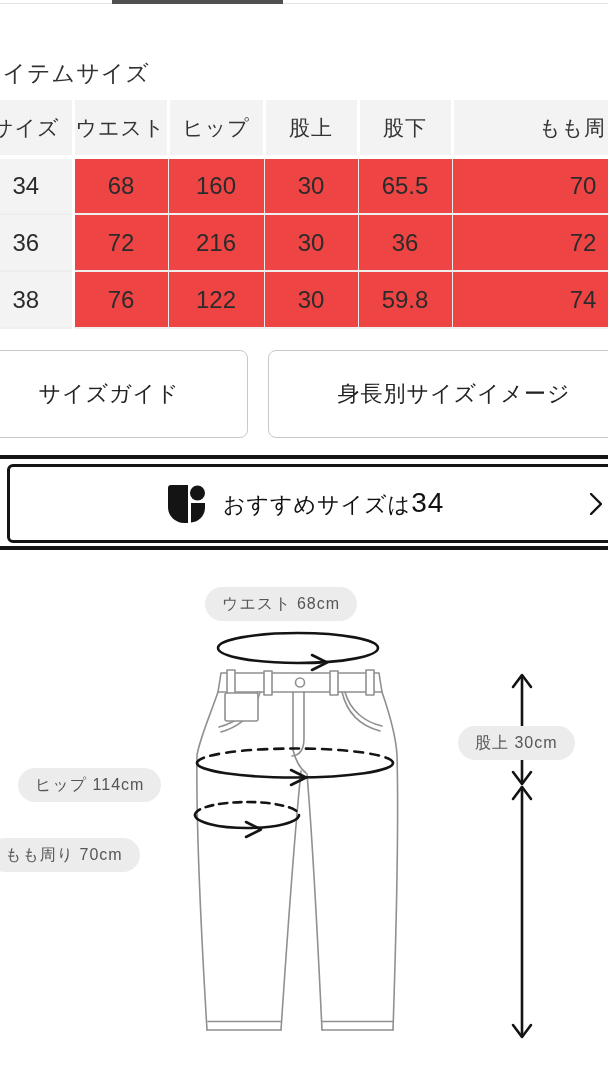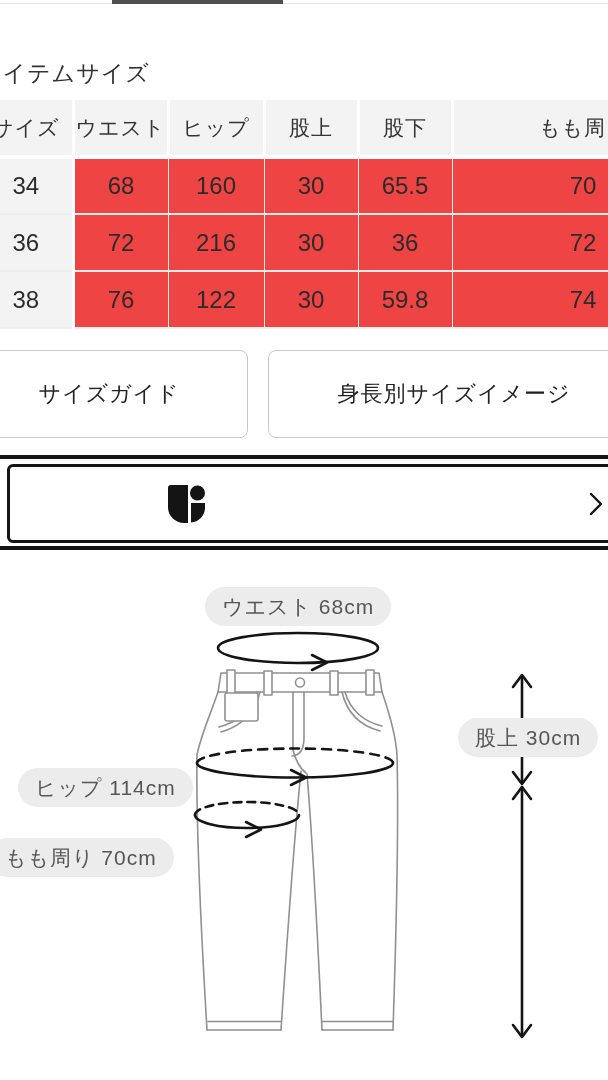--- a/index.html
+++ b/index.html
@@ -66,27 +66,27 @@
   .reco-icon { margin-left:158px; width:37px; height:38px; flex:0 0 auto; }
   .reco-text { margin-left:18px; font-size:22px; color:#111; letter-spacing:1px; white-space:nowrap; }
   .reco-size { font-size:28px; }
   .reco-chevron { position:absolute; left:580px; top:50%; transform:translateY(-50%); width:12px; height:22px; }
 
   
   .diagram { position:absolute; top:570px; left:0; width:608px; height:510px; }
   .diagram svg.draw { position:absolute; inset:0; }
   .pill {
     position:absolute; background:#ececec; color:#565656;
-    font-size:21px; letter-spacing:1px; line-height:1;
+    font-size:16px; letter-spacing:1px; line-height:1;
     padding:9px 17px; border-radius:22px; white-space:nowrap;
   }
   .pill-waist  { left:205px; top:17px; }
   .pill-hip    { left:18px;  top:174px;margin-top:24px; }
   .pill-thigh  { left:-12px; top:268px; }
-  .pill-rise   { left:458px; top:148px; }
+  .pill-rise   { left:458px; top:156px; }
   .pill-inseam { left:443px; top:325px; }
 </style>
 </head>
 <body>
 
 <div class="stage">
 
   <div class="tab-rule"></div>
   <div class="tab-indicator"></div>
 
@@ -146,20 +146,21 @@
     <button class="outline-btn btn-height-image">身長別サイズイメージ</button>
   </div>
 
   <div class="reco-rule-top"></div>
   <div class="reco-box">
     <svg class="reco-icon" viewBox="0 0 37 38">
       <path d="M3,0 H20 V38 H16 A16,16 0 0 1 0,22 V3 A3,3 0 0 1 3,0 Z" fill="#141414"></path>
       <circle cx="29.5" cy="8" r="7.5" fill="#141414"></circle>
       <path d="M23,18 H37 V23 A15,15 0 0 1 23,37.5 Z" fill="#141414"></path>
     </svg>
+    <div class="reco-text"><span>おすすめサイズは</span><span class="reco-size">34</span></div>
     <svg class="reco-chevron" viewBox="0 0 12 22">
       <polyline points="1,1 11,11 1,21" fill="none" stroke="#141414" stroke-width="2.4" stroke-linecap="round" stroke-linejoin="round"></polyline>
     </svg>
   </div>
   <div class="reco-rule-bottom"></div>
 
   <div class="diagram">
     <svg class="draw" width="608" height="510" viewBox="0 0 608 510">
 
       <g stroke="#909090" stroke-width="1.6" fill="#fff" stroke-linejoin="round" stroke-linecap="round">

